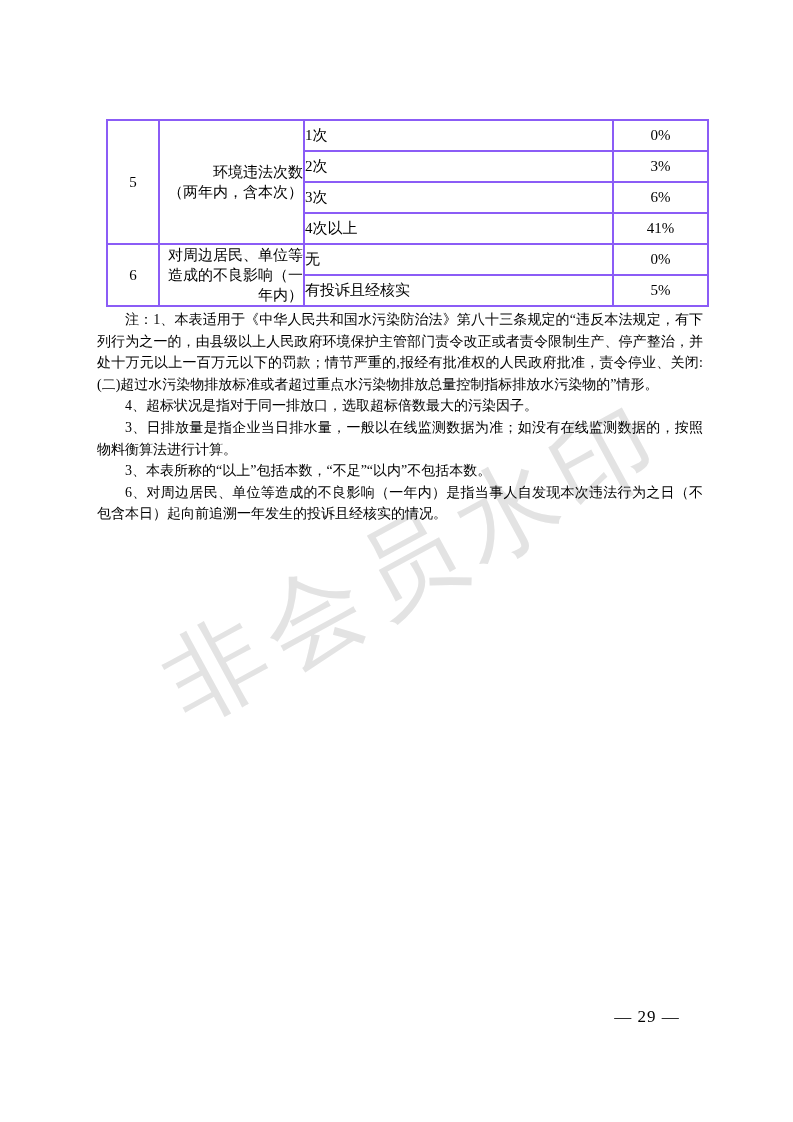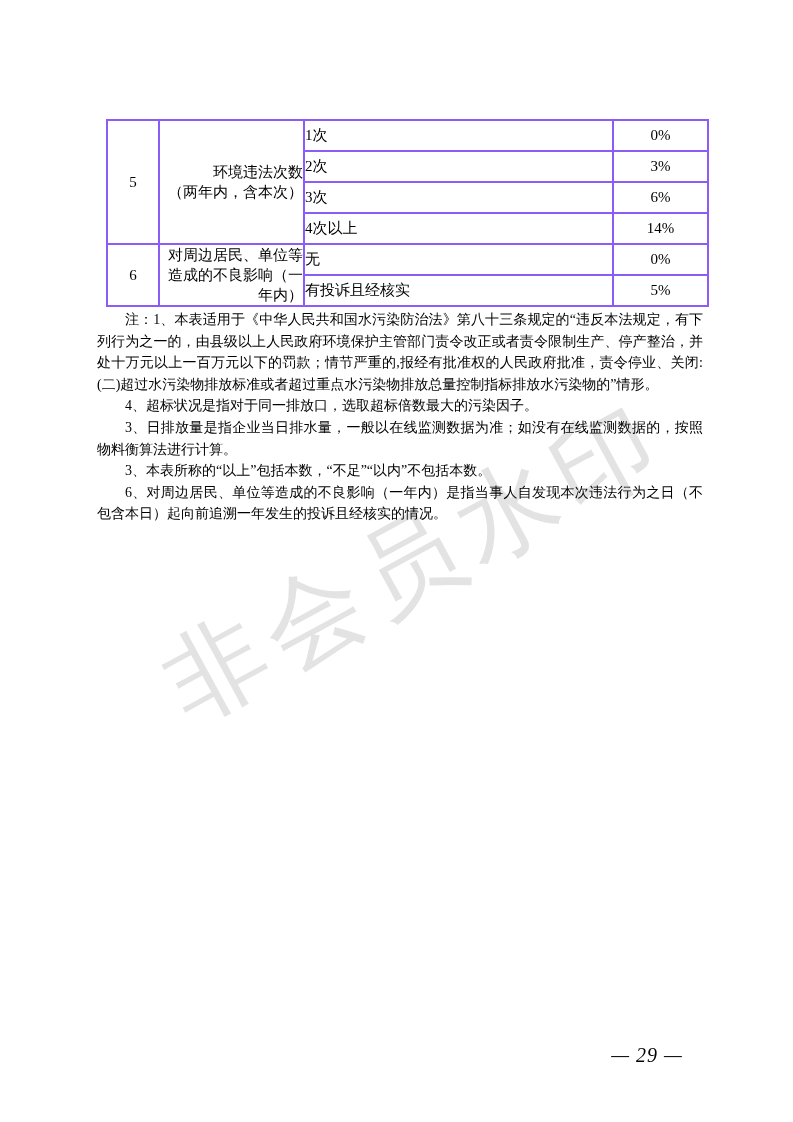--- a/index.html
+++ b/index.html
@@ -62,26 +62,25 @@
     line-height: 21.6px;
     text-align: justify;
     text-justify: inter-character;
   }
   .notes p { margin: 0; text-indent: 2em; }
 
   
   .footer {
     position: absolute;
     left: 582px;
-    top: 1044px;
+    top: 1007px;
     width: 130px;
     text-align: center;
-    font-size: 20px;
+    font-size: 17px;
     letter-spacing: 1px;
-    font-style: italic;
   }
 </style>
 </head>
 <body>
 
 <div class="watermark">非会员水印</div>
 
 <div class="content">
 
   <div class="table-wrap">
@@ -105,21 +104,21 @@
         <tr>
           <td class="opt">2次</td>
           <td class="val">3%</td>
         </tr>
         <tr>
           <td class="opt">3次</td>
           <td class="val">6%</td>
         </tr>
         <tr>
           <td class="opt">4次以上</td>
-          <td class="val">14%</td>
+          <td class="val">41%</td>
         </tr>
         <tr>
           <td class="idx" rowspan="2">6</td>
           <td class="cat" rowspan="2">
             <div>对周边居民、单位等</div>
             <div>造成的不良影响（一</div>
             <div>年内）</div>
           </td>
           <td class="opt">无</td>
           <td class="val">0%</td>

